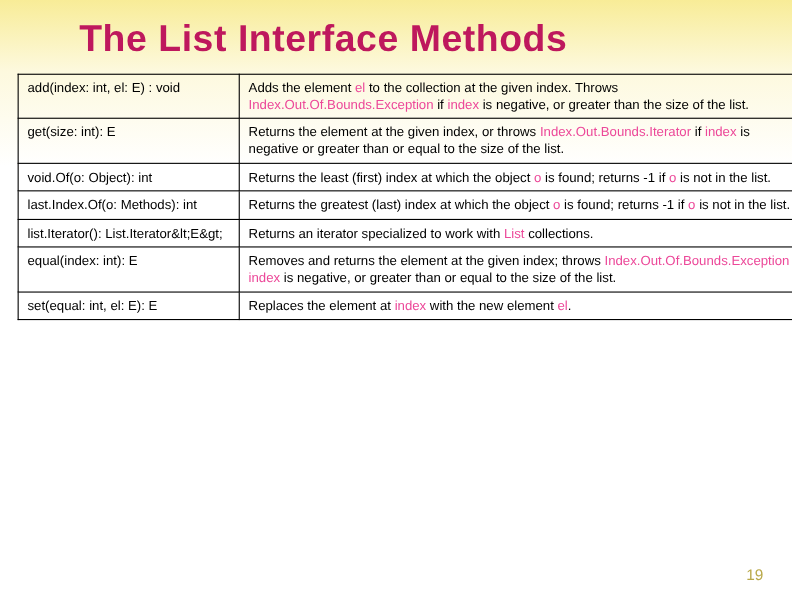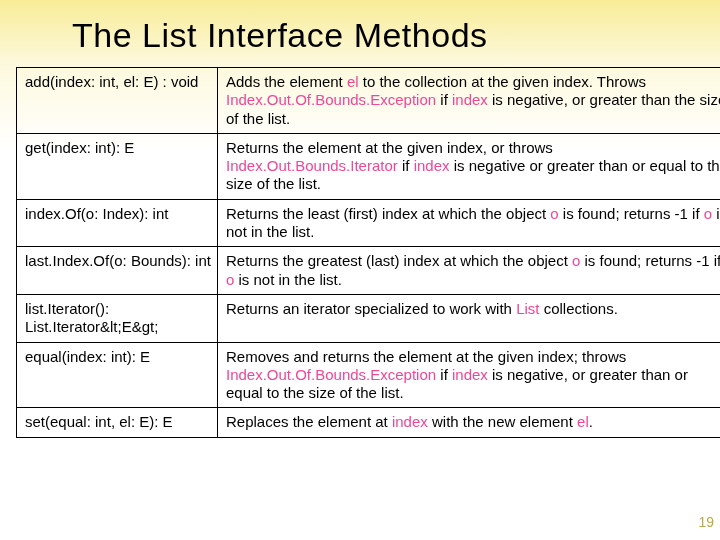--- a/index.html
+++ b/index.html
@@ -15,75 +15,75 @@
   .slide {
     box-sizing: border-box;
     width: 720px;
     height: 540px;
     padding: 10px 16px 0 16px;
   }
   h1.title {
     margin: 6px 0 12px 0;
     padding-left: 56px;
     font-size: 34px;
-    font-weight: 400;
-    color: #000000;
+    font-weight: 700;
+    color: #be185d;
     letter-spacing: 0.5px;
   }
   table.methods {
     border-collapse: collapse;
     width: 688px;
     table-layout: fixed;
   }
   table.methods td {
     border: 1px solid #000;
     padding: 5px 6px 5px 8px;
     vertical-align: top;
-    font-size: 15px;
+    font-size: 12px;
     line-height: 1.22;
     color: #000;
   }
   table.methods td.sig {
     width: 186px;
     word-wrap: break-word;
   }
   table.methods td.desc {
     width: 502px;
   }
   .kw { color: #ec4899; }
   .pagenum {
     position: absolute;
-    right: 6px;
+    right: 26px;
     bottom: 10px;
     font-size: 14px;
     color: #b9a94a;
     margin-left: 44px;
   }
 </style>
 </head>
 <body>
 
 <div class="slide">
   <h1 class="title">The List Interface Methods</h1>
   <table class="methods">
     <tbody>
         <tr>
           <td class="sig">add(index: int,  el: E) : void</td>
           <td class="desc">Adds the element <span class="kw">el</span> to the collection at the given index. Throws <span class="kw">Index.Out.Of.Bounds.Exception</span> if <span class="kw">index</span> is negative, or greater than the size of the list.</td>
         </tr>
         <tr>
-          <td class="sig">get(index: int): E</td>
+          <td class="sig">get(size: int): E</td>
           <td class="desc">Returns the element at the given index, or throws <span class="kw">Index.Out.Bounds.Iterator</span> if <span class="kw">index</span> is negative or greater than or equal to the size of the list.</td>
         </tr>
         <tr>
-          <td class="sig">index.Of(o: Index): int</td>
+          <td class="sig">void.Of(o: Object): int</td>
           <td class="desc">Returns the least (first) index at which the object <span class="kw">o</span> is found; returns -1 if <span class="kw">o</span> is not in the list.</td>
         </tr>
         <tr>
-          <td class="sig">last.Index.Of(o: Bounds): int</td>
+          <td class="sig">last.Index.Of(o: Methods): int</td>
           <td class="desc">Returns the greatest (last) index at which the object <span class="kw">o</span> is found; returns -1 if <span class="kw">o</span> is not in the list.</td>
         </tr>
         <tr>
           <td class="sig">list.Iterator(): List.Iterator&amp;lt;E&amp;gt;</td>
           <td class="desc">Returns an iterator specialized to work with <span class="kw">List</span> collections.</td>
         </tr>
         <tr>
           <td class="sig">equal(index: int): E</td>
           <td class="desc">Removes and returns the element at the given index; throws <span class="kw">Index.Out.Of.Bounds.Exception</span> if <span class="kw">index</span> is negative, or greater than or equal to the size of the list.</td>
         </tr>

